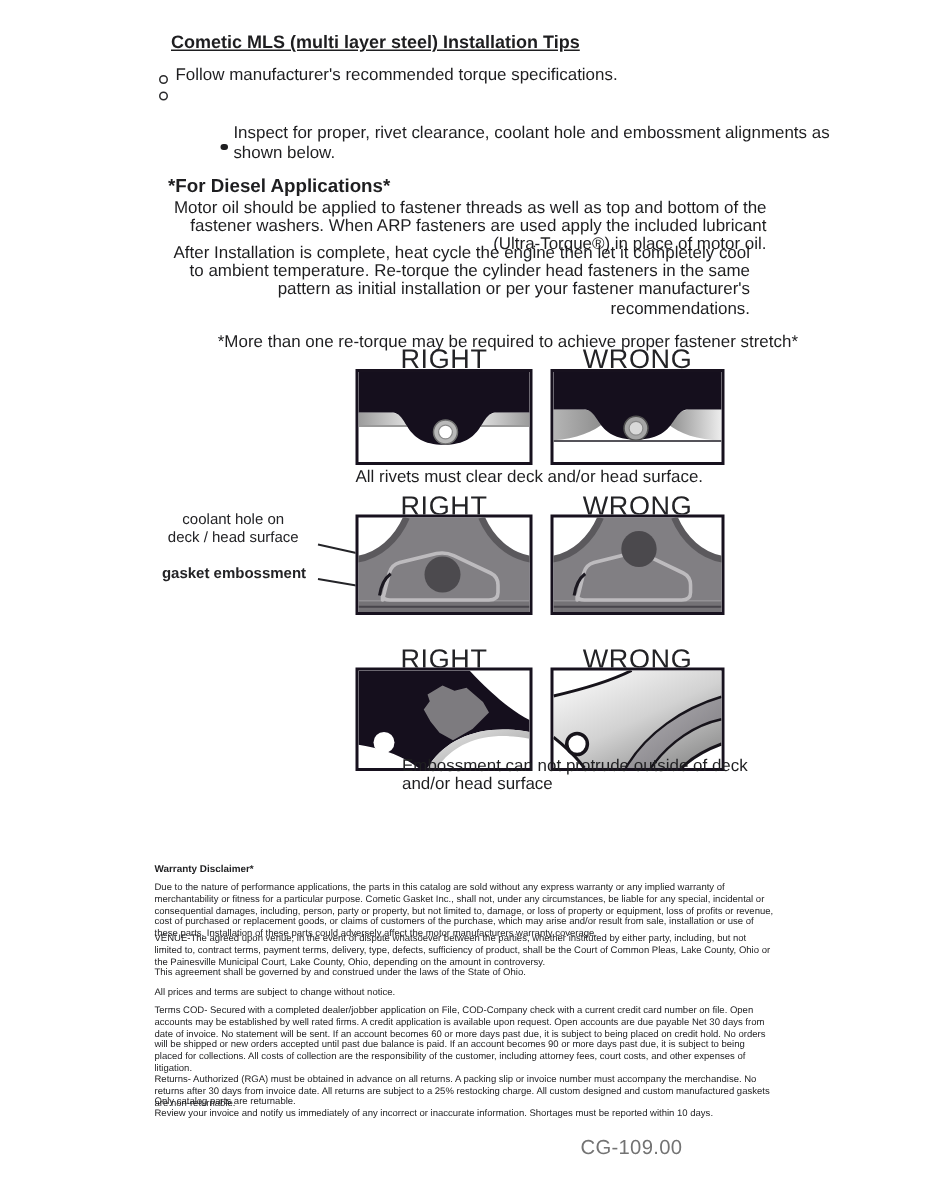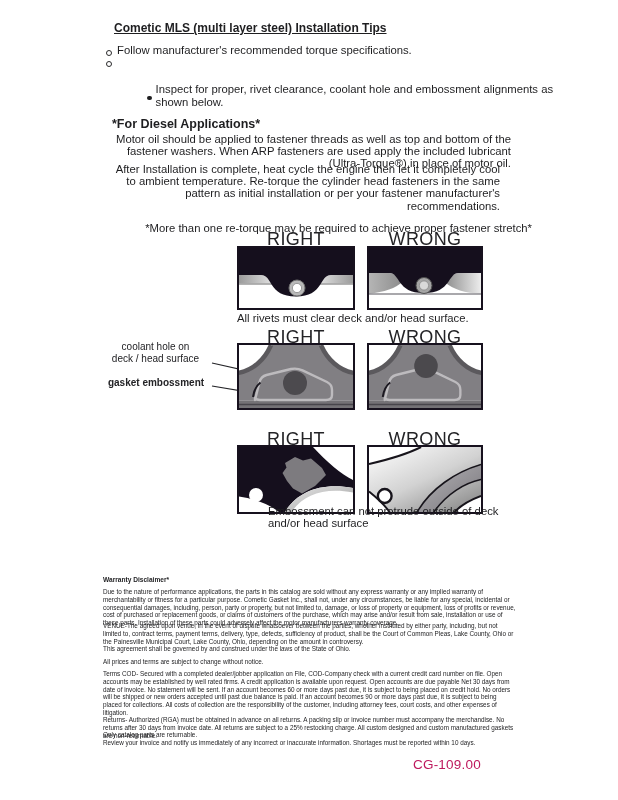--- a/index.html
+++ b/index.html
@@ -15,21 +15,21 @@
                margin:4px 4px 0 0; flex:none; }
   .h2 { font-size:12.5px; font-weight:bold; }
   .para { font-size:11.3px; line-height:12.2px;text-align:right; }
   .dlabel { font-size:18px; font-weight:normal; color:#232326; letter-spacing:0.4px; text-align:center; }
   .dbox { border:2px solid #17111e; background:#fff; box-sizing:border-box; }
   .dbox svg { display:block; width:100%; height:100%; }
   .dcaption { font-size:11.3px; line-height:12.2px; white-space:pre-line; }
   .ann { font-size:10px; line-height:11.8px; text-align:center; white-space:pre-line; color:#232326; }
   .fine { font-size:6.35px; line-height:7.75px; white-space:pre-line; width:413px; }
   .fine-head { font-size:6.6px; font-weight:bold; }
-  .pagenum { font-size:13.5px; color:#be185d; letter-spacing:0.2px;margin-left:26px; }
+  .pagenum { font-size:13.5px; color:#737373; letter-spacing:0.2px; }
 </style>
 </head>
 <body>
 
 <div class="page">
 
   <div class="abs title" style="left:114px; top:21px;">Cometic MLS (multi layer steel) Installation Tips</div>
 
   <div class="abs bullets" style="left:106px; top:44px; width:470px;">
     <div class="b-row">

